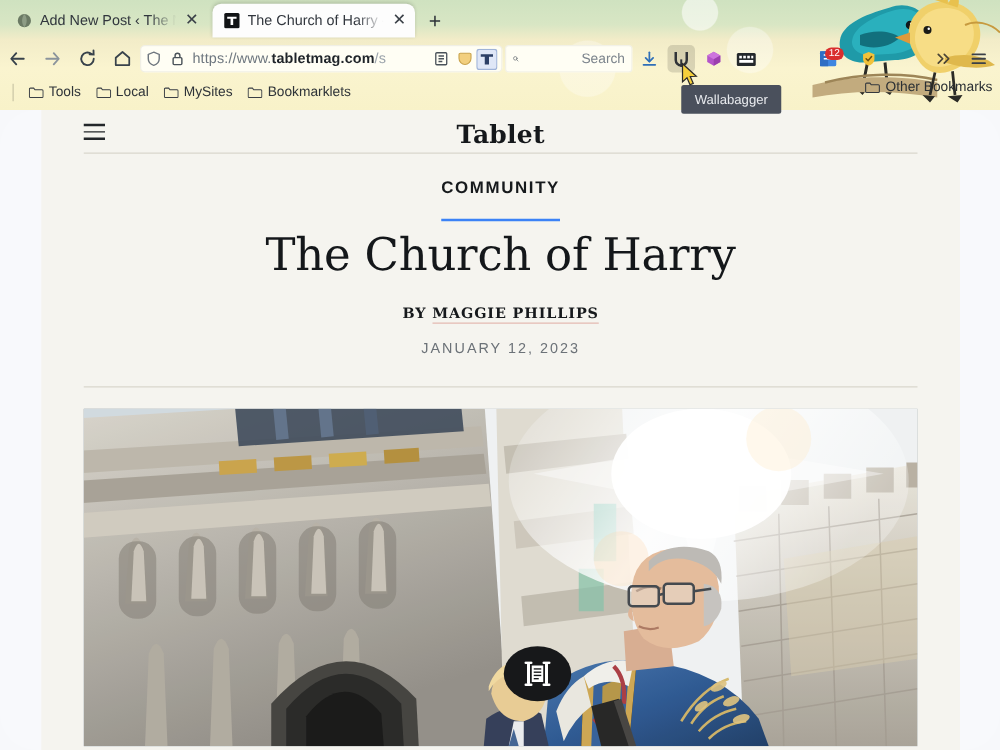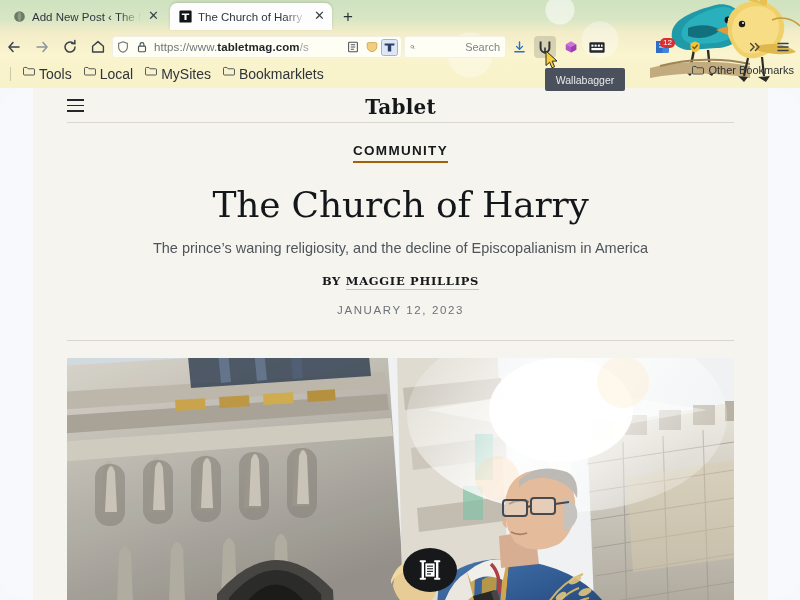--- a/index.html
+++ b/index.html
@@ -79,22 +79,22 @@
   }
   #searchbox .ph { font-size: 11px; color: #7c848c; margin-left: 45px; }
 
   .ext { position: absolute; top: 36px; width: 22px; height: 22px;
          display: flex; align-items: center; justify-content: center; }
   .ext.hl { background: rgba(0,0,0,.13); border-radius: 4px; }
 
   
   #bookmarks { position: absolute; left: 0; top: 62px; width: 800px; height: 24px;
                display: flex; align-items: center; padding-left: 10px; gap: 2px; }
-  .bm { display: flex; gap: 4px; padding: 2px 5px;
-        font-size: 14px; color: #2f3439; white-space: nowrap; }
+  .bm { display: flex; align-items: center; gap: 4px; padding: 2px 5px;
+        font-size: 11px; color: #2f3439; white-space: nowrap; }
   .bm-sep { width: 1px; height: 14px; background: rgba(0,0,0,.18); margin-right: 5px; }
   .folder { width: 12px; height: 10px; flex: 0 0 12px; }
 
   #otherbm { position: absolute; right: 6px; top: 64px;
              display: flex; align-items: center; gap: 4px;
              font-size: 11px; color: #2a2f34; }
 
   
   .bird { position: absolute; }
   #tooltip {
@@ -117,21 +117,21 @@
   #masthead {
     position: absolute; left: 0; right: 0; top: 7px; text-align: center;
     font-family: "DejaVu Serif", serif; font-weight: 700;
     font-size: 20px; letter-spacing: .2px; color: #15181b;
   }
   .rule { height: 1px; background: #d9d6cd; margin: 0 34px; }
 
   #kicker { text-align: center; margin-top: 18px; }
   #kicker span {
     font-size: 13.5px; font-weight: 700; letter-spacing: 1.3px;
-    color: #16191c; border-bottom: 2px solid #a16207; padding-bottom: 3px;
+    color: #16191c; border-bottom: 2px solid #3b82f6; padding-bottom: 18px;
   }
 
   #headline {
     text-align: center; margin-top: 27px;
     font-family: "DejaVu Serif", serif; font-weight: 400;
     font-size: 36px; line-height: 1.08; color: #14171a; letter-spacing: -.2px;
   }
   #dek {
     text-align: center; margin-top: 15px; font-size: 14.5px;
     color: #4f555b; font-weight: 400;
@@ -393,21 +393,20 @@
       </div>
       <div id="masthead">Tablet</div>
     </div>
     <div class="rule"></div>
 
     <div id="kicker">
       <span>COMMUNITY</span>
     </div>
 
     <h1 id="headline">The Church of Harry</h1>
-    <p id="dek">The prince’s waning religiosity, and the decline of Episcopalianism in America</p>
 
     <div id="byline">
       <span>BY </span><span class="aut">MAGGIE PHILLIPS</span>
     </div>
 
     <div id="pubdate">JANUARY 12, 2023</div>
     <div id="rule2"></div>
 
     <div id="hero">
       <div class="sky"></div>

